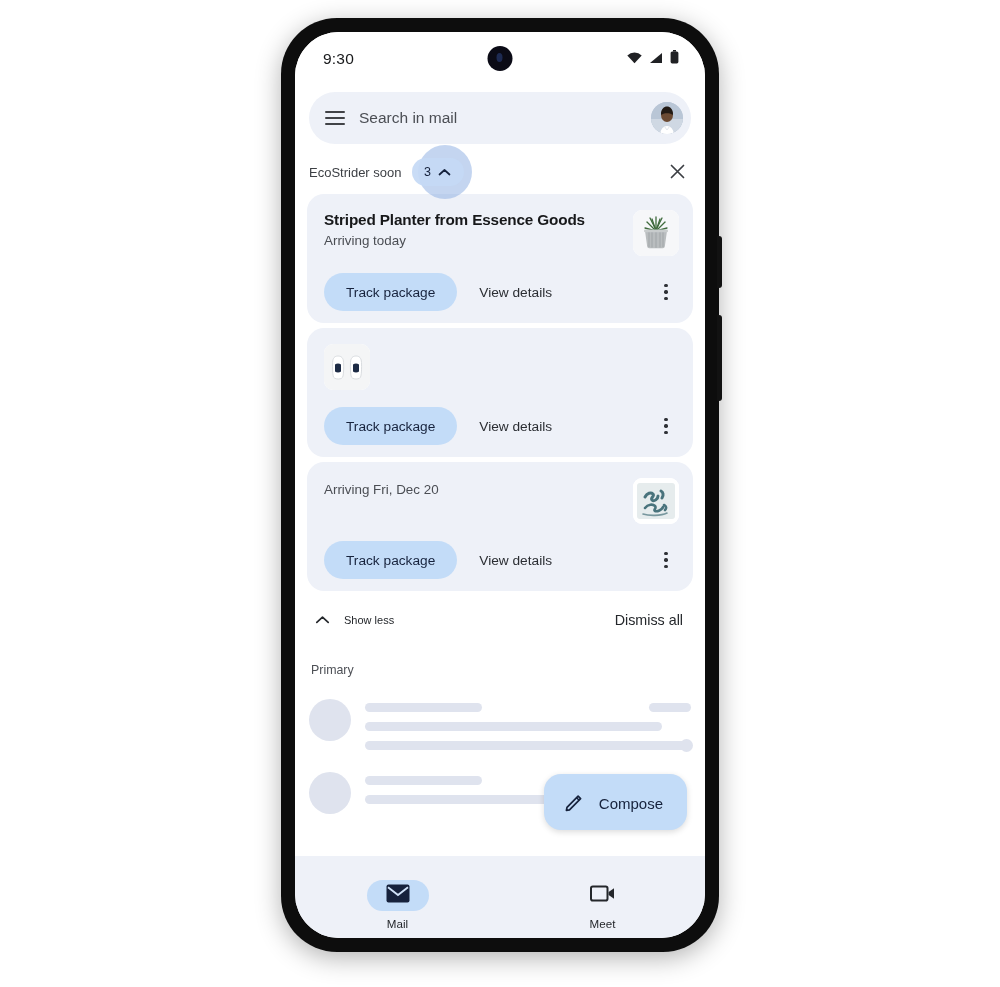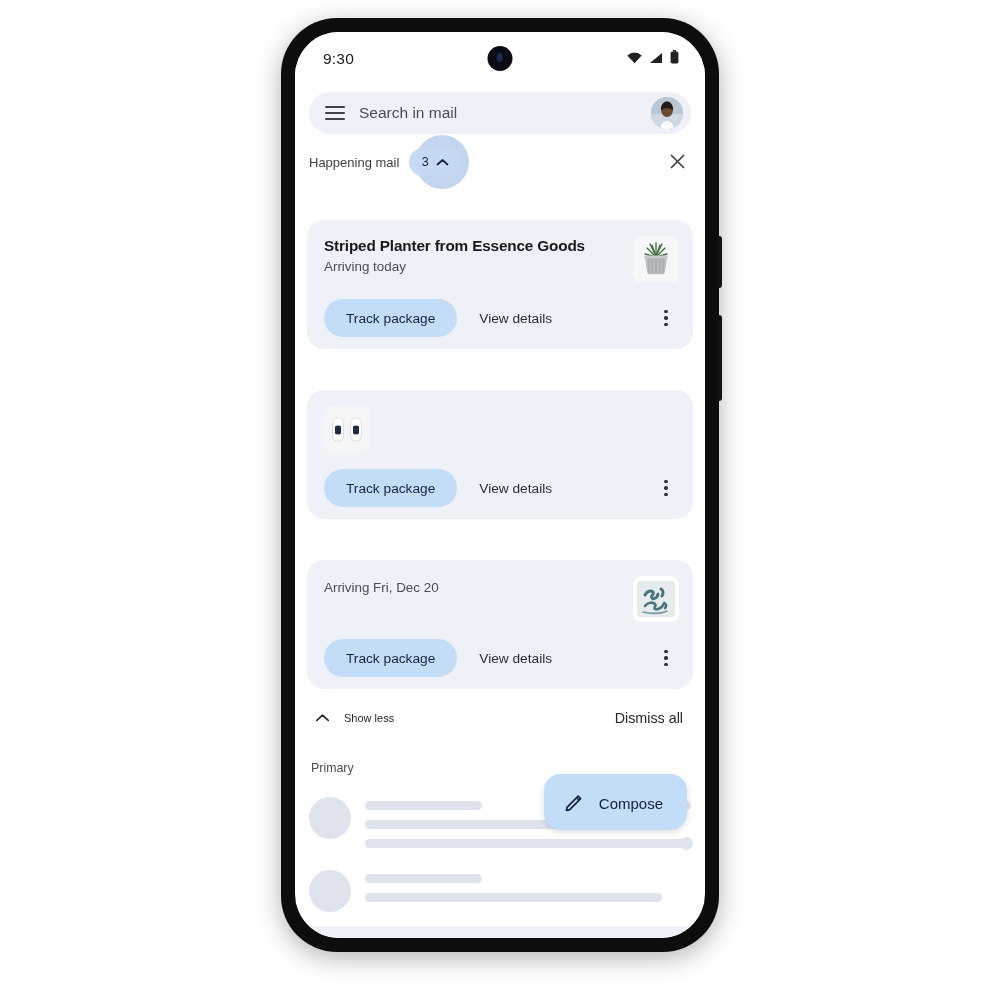--- a/index.html
+++ b/index.html
@@ -84,21 +84,21 @@
     position: absolute;
     left: 9px; top: 7px;
     width: 6px; height: 9px;
     border-radius: 50%;
     background: #1d2a52;
   }
 
   
   .search-wrap { padding: 6px 14px 4px; background:#fff; }
   .search-bar {
-    height: 42px;
+    height: 52px;
     background: #eef1f8;
     border-radius: 26px;
     display: flex;
     align-items: center;
     padding: 0 8px 0 16px;
     gap: 14px;
   }
   .hamburger { width: 20px; display: flex; flex-direction: column; gap: 4px; cursor: pointer; }
   .hamburger span { display: block; height: 2px; background: #414347; border-radius: 2px; }
   .search-placeholder {
@@ -162,21 +162,20 @@
     cursor: pointer;
     line-height: 1;
   }
 
   
   .cards { padding: 0 12px; display: flex; flex-direction: column; gap: 5px; }
   .pkg-card {
     background: #eef1f8;
     border-radius: 17px;
     padding: 16px 14px 12px 17px;
-    margin-top: 36px;
   }
   .pkg-top { display: flex; align-items: flex-start; gap: 12px; }
   .pkg-text { flex: 1; min-width: 0; }
   .pkg-title {
     font-size: 15.3px;
     font-weight: 700;
     color: #17181a;
     letter-spacing: -.15px;
     line-height: 1.25;
   }
@@ -365,21 +364,21 @@
             <ellipse cx="16" cy="13" rx="6" ry="7" fill="#6b4a33"></ellipse>
             <path d="M10 12c0-5 3-7.5 6-7.5S22 7 22 12c0 1-.5 1-1 .5-2-1.6-8-1.6-10 0-.5.5-1 .5-1-.5z" fill="#221a14"></path>
             <path d="M9 32c.8-5.2 3.6-8 7-8s6.2 2.8 7 8z" fill="#ffffff"></path>
             <path d="M13.5 24.5 16 28l2.5-3.5" fill="none" stroke="#e3e8ee" stroke-width="1"></path>
           </svg>
         </span>
       </div>
     </div>
 
     <div class="hs-header">
-      <span class="hs-title">Happening mail</span>
+      <span class="hs-title">EcoStrider soon</span>
       <span class="hs-chip-area">
         <span class="hs-ripple"></span>
         <span class="hs-chip">
           <span class="hs-chip-count">3</span>
           <span>
             <svg width="13" height="9" viewBox="0 0 13 9">
                 <path d="M1.5 6.5 6.5 2l5 4.5" fill="none" stroke="#16223c" stroke-width="1.7" stroke-linecap="round" stroke-linejoin="round"></path>
               </svg>
           </span>
         </span>

